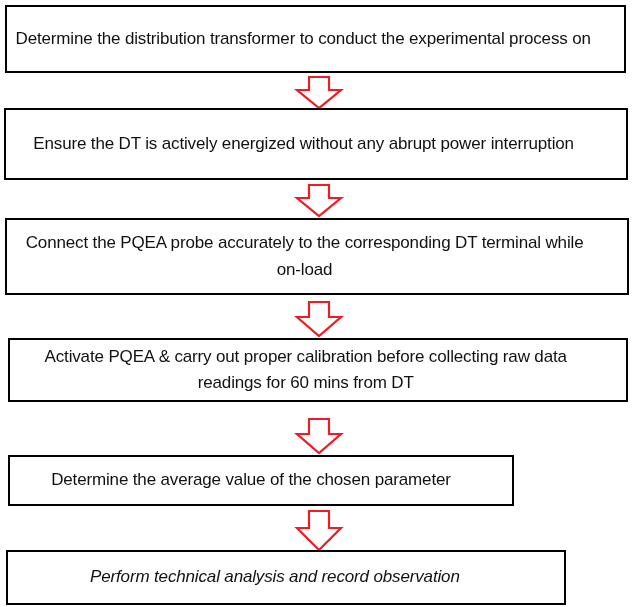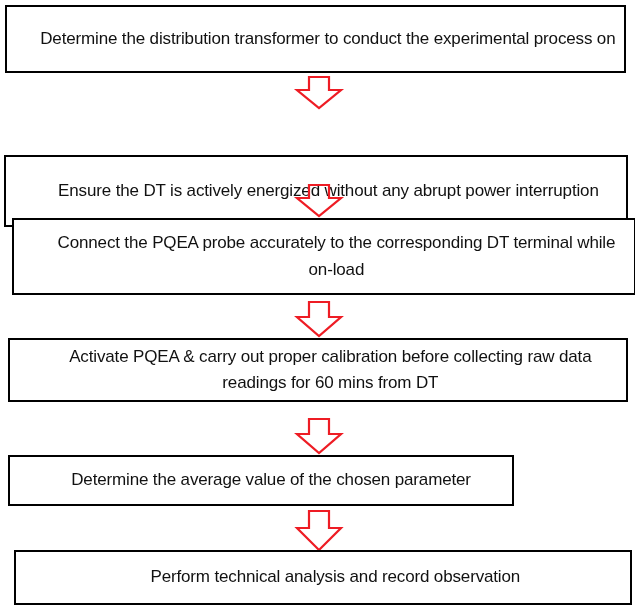--- a/index.html
+++ b/index.html
@@ -22,42 +22,42 @@
     background: #ffffff;
   }
 
   .node {
     position: absolute;
     box-sizing: border-box;
     background: #ffffff;
     border: 2px solid #000000;
     display: flex;
     align-items: center;
-    justify-content: flex-end;
+    justify-content: flex-start;
     text-align: center;
   }
 
   .node-text {
     display: block;
     width: 96%;
     font-size: 17px;
     line-height: 1.55;
     letter-spacing: -0.15px;
     color: #111111;
     padding: 0 6px;
     box-sizing: border-box;
   }
 
   
   .node-0 { left: 5px;  top: 5px;   width: 621px; height: 68px; }
-  .node-1 { left: 4px;  top: 108px; width: 624px; height: 72px; margin-top: 47px; }
-  .node-2 { left: 12px;  top: 218px; width: 624px; height: 77px; }
+  .node-1 { left: 4px;  top: 108px; width: 624px; height: 72px; }
+  .node-2 { left: 5px;  top: 218px; width: 624px; height: 77px; }
   .node-3 { left: 8px;  top: 338px; width: 620px; height: 64px; }
   .node-4 { left: 8px;  top: 455px; width: 506px; height: 51px; }
-  .node-5 { left: 14px; top: 550px; width: 618px; height: 55px; }
+  .node-5 { left: 6px; top: 550px; width: 560px; height: 55px; font-style: italic; }
 
   .connector {
     position: absolute;
     left: 0;
     top: 0;
   }
   .connector svg {
     display: block;
     overflow: visible;
   }

